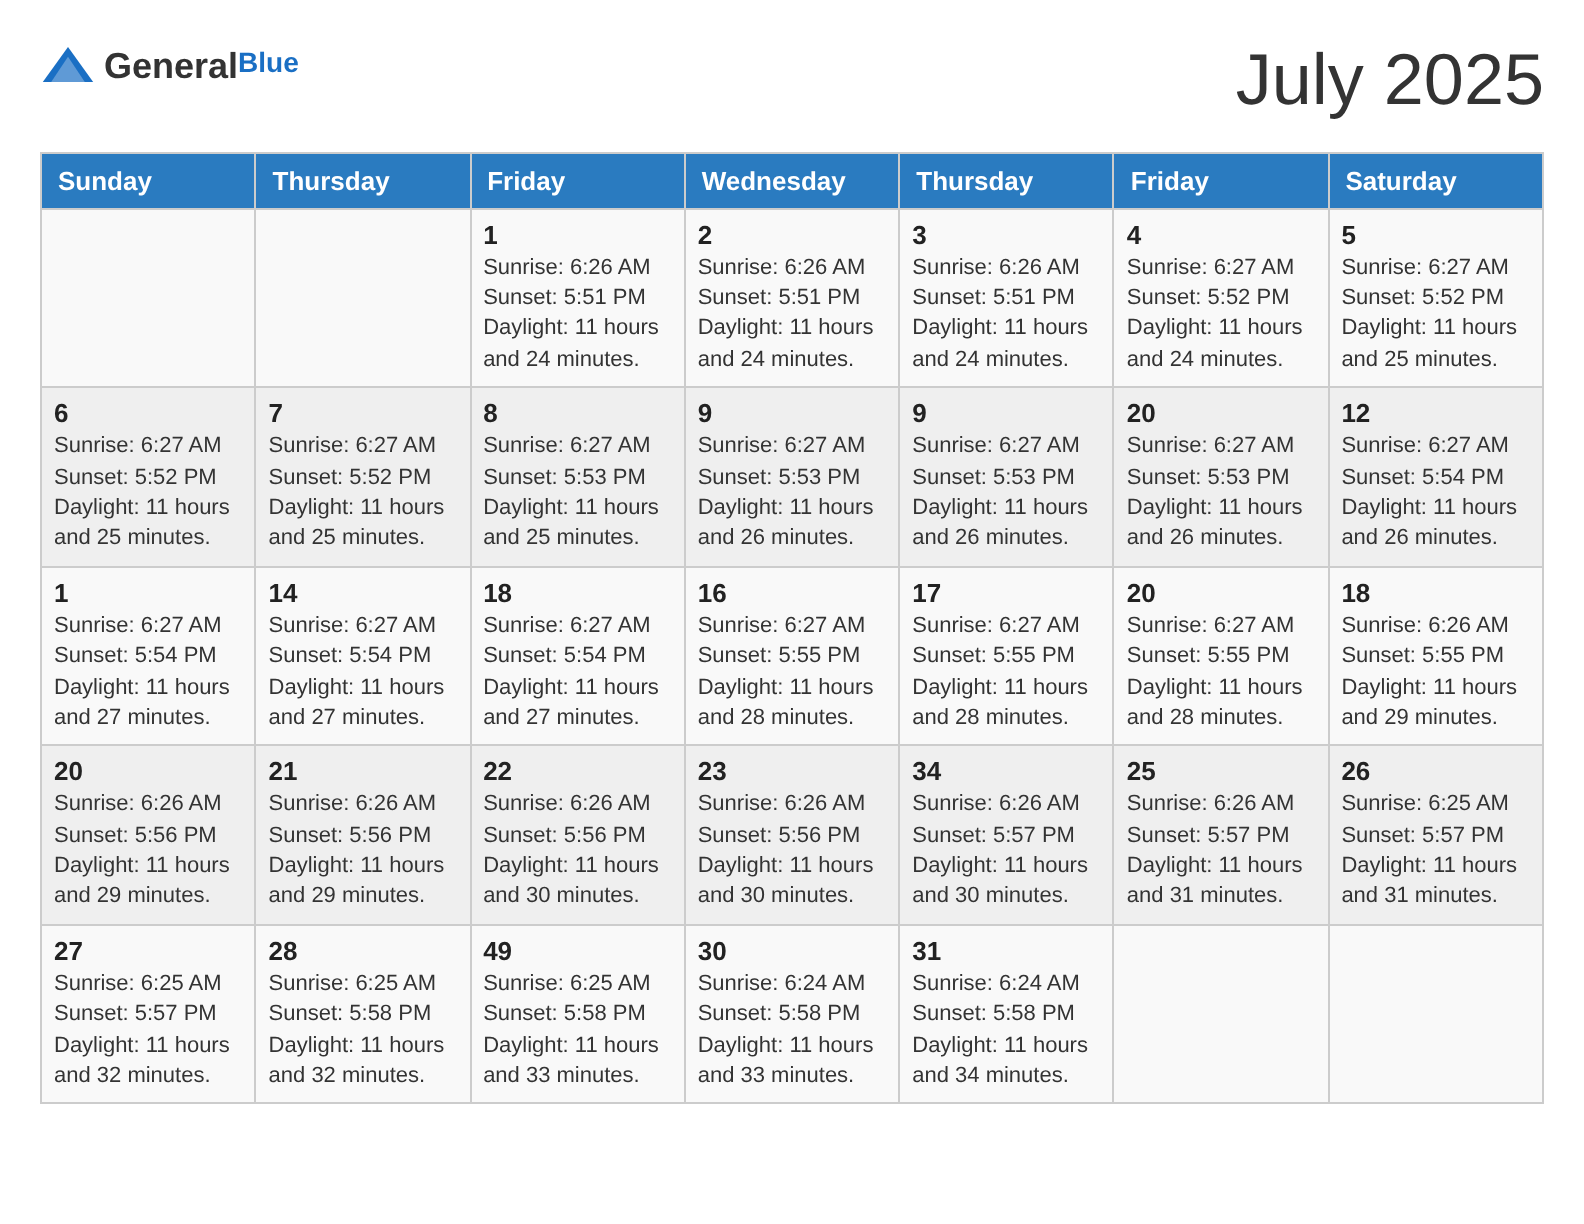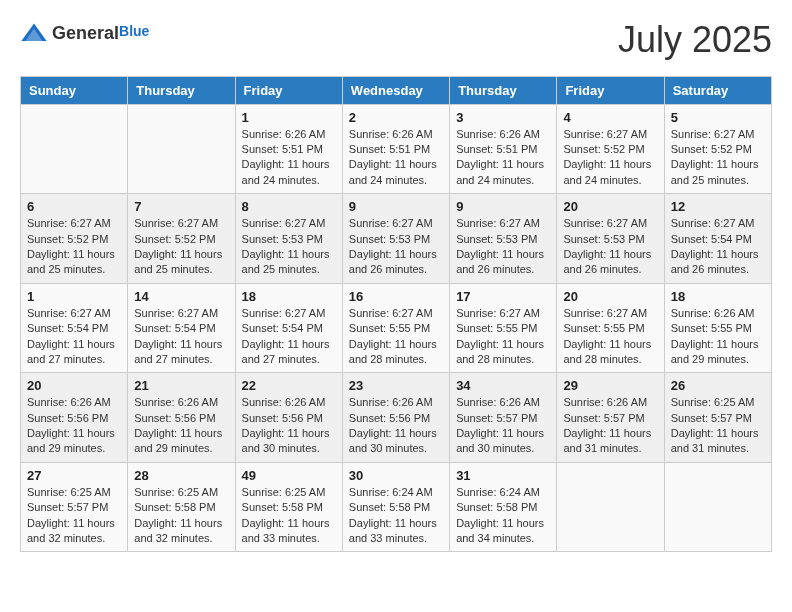--- a/index.html
+++ b/index.html
@@ -277,21 +277,21 @@
 Sunset: 5:56 PM
 Daylight: 11 hours and 30 minutes.</div>
         </td>
         <td>
           <span class="day-number">34</span>
           <div class="day-info" style="white-space: pre-line;">Sunrise: 6:26 AM
 Sunset: 5:57 PM
 Daylight: 11 hours and 30 minutes.</div>
         </td>
         <td>
-          <span class="day-number">29</span>
+          <span class="day-number">25</span>
           <div class="day-info" style="white-space: pre-line;">Sunrise: 6:26 AM
 Sunset: 5:57 PM
 Daylight: 11 hours and 31 minutes.</div>
         </td>
         <td>
           <span class="day-number">26</span>
           <div class="day-info" style="white-space: pre-line;">Sunrise: 6:25 AM
 Sunset: 5:57 PM
 Daylight: 11 hours and 31 minutes.</div>
         </td>

